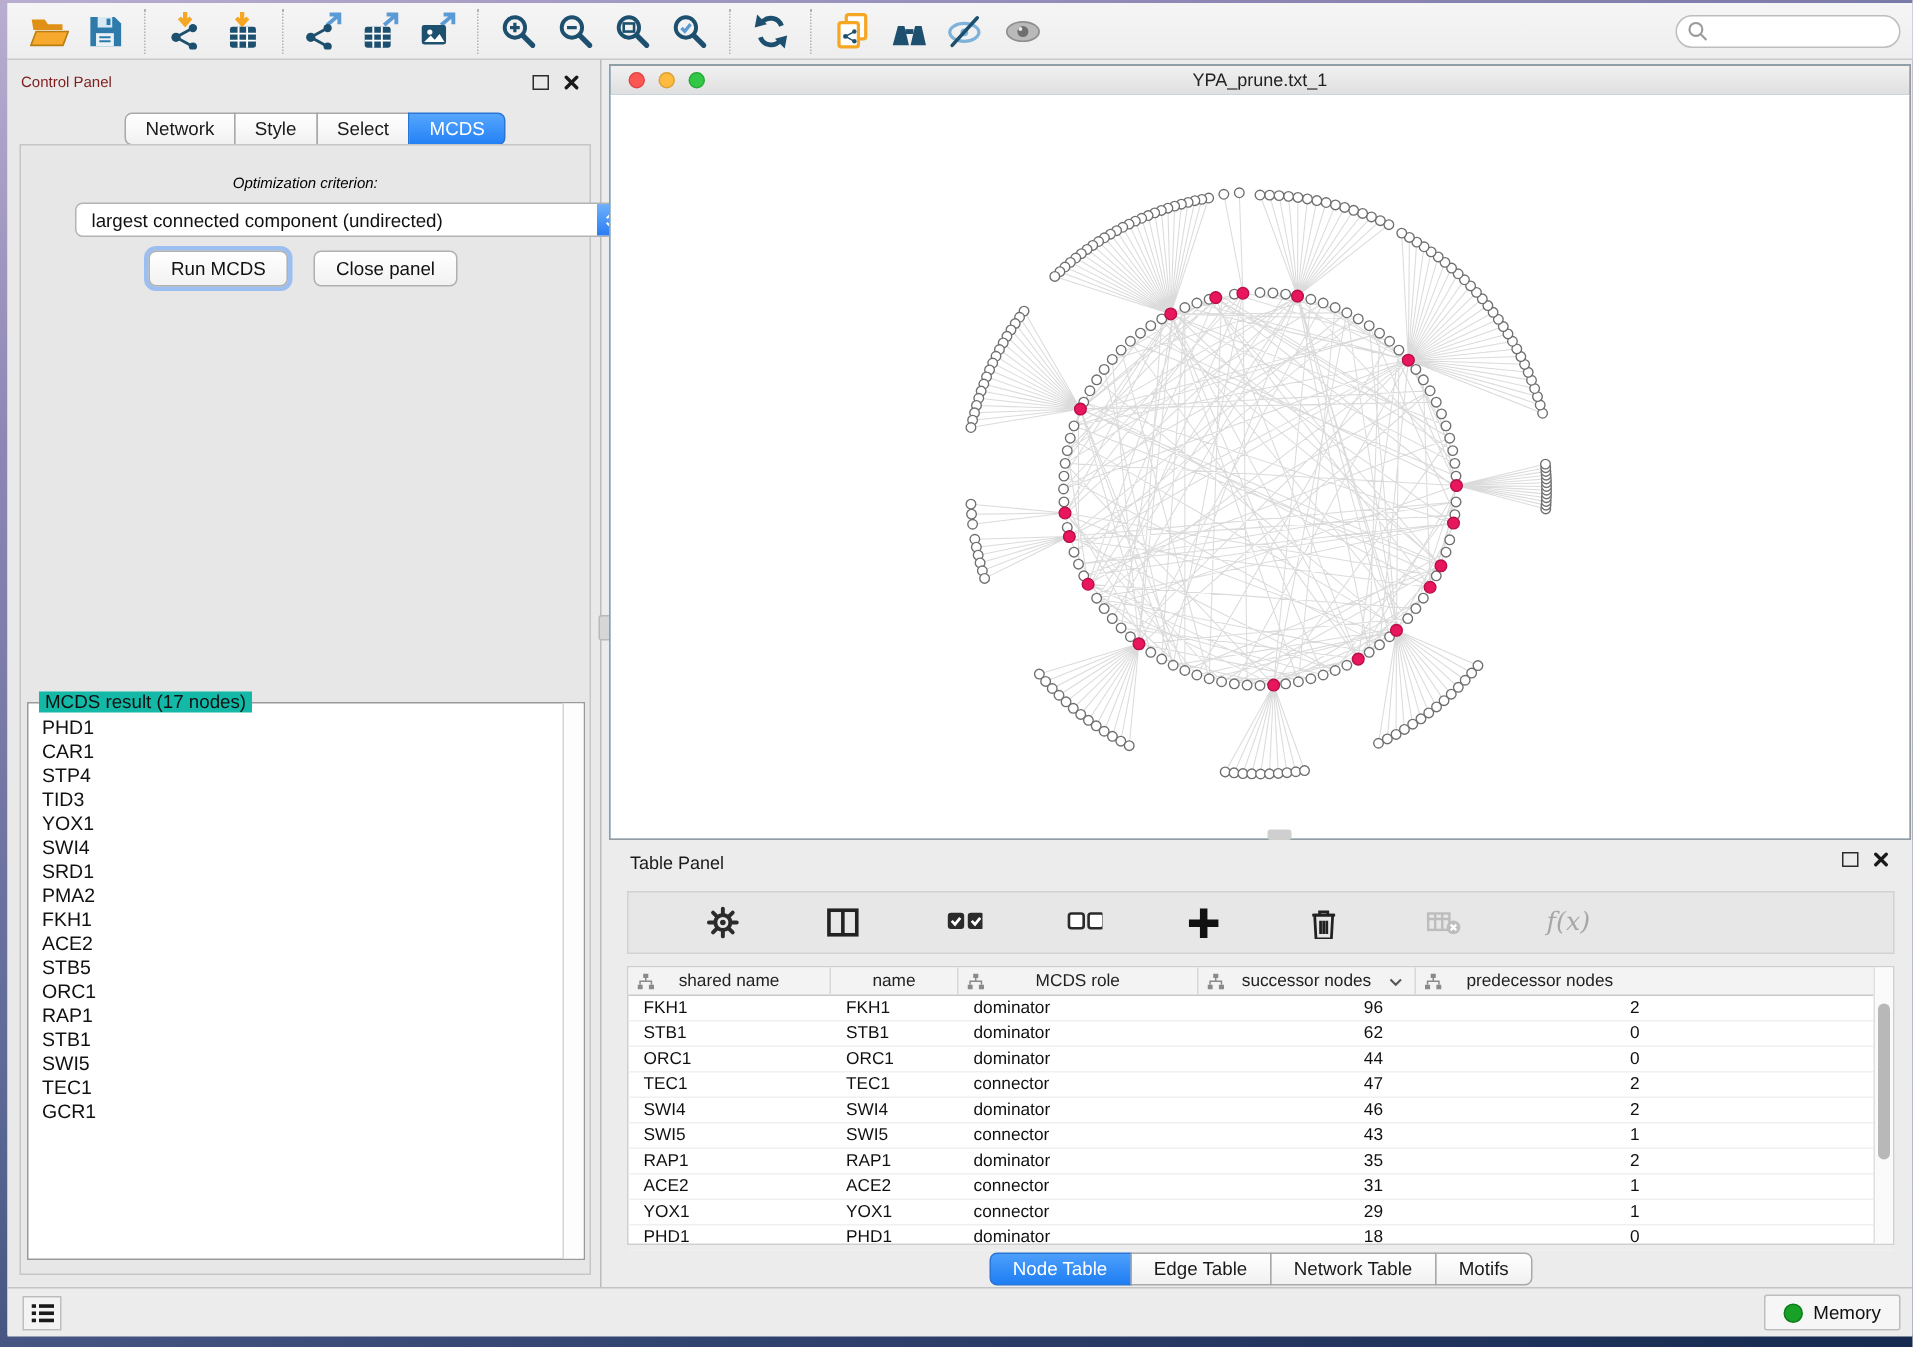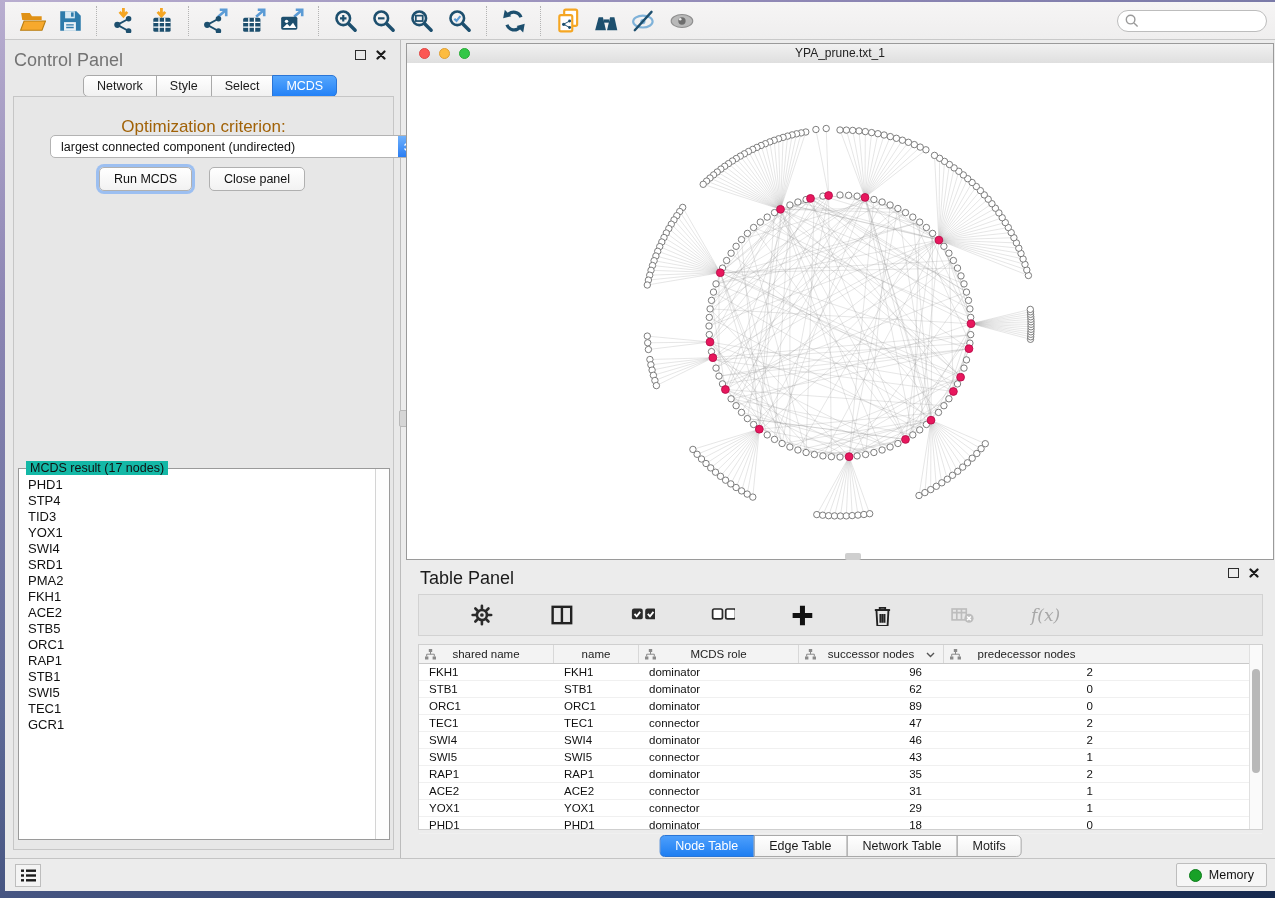--- a/index.html
+++ b/index.html
@@ -11,33 +11,33 @@
   #toolbar{position:absolute;left:0;top:0;width:1270px;height:38px;background:linear-gradient(#f6f5f5,#efeeee);
     border-bottom:1px solid #c9c9c9;display:flex;align-items:center;padding:0 8px;box-sizing:border-box;}
   .tb-btn{width:38px;height:32px;display:flex;align-items:center;justify-content:center;background:none;border:none;padding:0;}
   .tb-sep{width:1px;height:30px;border-left:1px dotted #b4b4b4;margin:0 7px;}
   #search-wrap{margin-left:auto;position:relative;}
   #search-input{width:150px;height:22px;border:1px solid #bdbdbd;border-radius:11px;background:#fff;
     padding:0 8px 0 26px;font-size:12px;box-sizing:border-box;outline:none;}
   #search-icon{position:absolute;left:8px;top:4px;}
   
   #control-panel{position:absolute;left:0;top:38px;width:396px;height:818px;background:#e9e9e9;border-right:1px solid #bcbcbc;box-sizing:border-box;}
-  #cp-title{position:absolute;left:9px;top:10px;font-size:18px;color:#737373;}
+  #cp-title{position:absolute;left:9px;top:10px;font-size:10px;color:#7f1d1d;}
   .panel-ctls{position:absolute;display:flex;gap:10px;align-items:center;}
   #cp-ctls{right:14px;top:10px;}
   .float-ic{width:9px;height:8px;border:1.4px solid #2c2c2c;display:inline-block;background:transparent;}
   #cp-tabs{position:absolute;left:78px;top:35px;}
   .seg{display:flex;}
   .sbtn{font-size:12.5px;font-family:inherit;padding:3px 13px;background:linear-gradient(#ffffff,#f1f1f1);
     border:1px solid #a9a9a9;margin-left:-1px;color:#1a1a1a;}
   .sbtn:first-child{border-radius:5px 0 0 5px;margin-left:0;}
   .sbtn:last-child{border-radius:0 5px 5px 0;}
   .sbtn.active{background:linear-gradient(#55a6fd,#2381f6);border-color:#2a75d6;color:#fff;}
   #cp-content{position:absolute;left:8px;top:56px;width:379px;height:752px;background:#e7e7e7;border:1px solid #c6c6c6;}
-  #opt-label{position:absolute;left:0;top:20px;width:100%;text-align:center;font-size:17px;color:#a16207;}
+  #opt-label{position:absolute;left:0;top:20px;width:100%;text-align:center;font-size:10px;color:#000000;font-style:italic;}
   #criterion{position:absolute;left:36px;top:38px;width:368px;height:23px;background:#fff;border:1px solid #b3b3b3;
     border-radius:5px;display:flex;align-items:center;box-sizing:border-box;}
   #criterion .val{flex:1;font-size:12.5px;padding-left:10px;white-space:nowrap;color:#111;}
   #criterion .stepper{width:19px;align-self:stretch;background:linear-gradient(#6fb1fc,#2a7df2);
     border-radius:0 4px 4px 0;display:flex;flex-direction:column;align-items:center;justify-content:center;gap:2px;}
   .btn{font-size:12.5px;font-family:inherit;padding:4px 14px;background:linear-gradient(#ffffff,#f2f2f2);
     border:1px solid #b0b0b0;border-radius:5px;color:#111;}
   #run-btn{position:absolute;left:85px;top:70px;box-shadow:0 0 0 3px rgba(82,151,252,.5);}
   #close-btn{position:absolute;left:195px;top:70px;}
   #mcds-box{position:absolute;left:4px;top:371px;width:370px;height:370px;border:1px solid #9a9a9a;background:#fff;}
@@ -53,21 +53,21 @@
     border-bottom:1px solid #b5b5b5;}
   .light{position:absolute;top:4px;width:11px;height:11px;border-radius:50%;box-sizing:border-box;}
   #light-close{left:12px;background:#fc5753;border:1px solid #df4744;}
   #light-min{left:32px;background:#fdbc40;border:1px solid #de9f34;}
   #light-zoom{left:52px;background:#33c748;border:1px solid #27aa35;}
   #net-title{position:absolute;left:0;right:0;top:2px;text-align:center;font-size:12px;color:#222;}
   #net-canvas{position:absolute;left:0;top:19px;right:0;bottom:0;background:#fff;}
   #h-grip{position:absolute;left:840px;top:551px;width:16px;height:7px;background:#cfcfcf;border-radius:2px;}
   
   #table-panel{position:absolute;left:401px;top:558px;width:869px;height:298px;background:#ececec;}
-  #tp-title{position:absolute;left:14px;top:8px;font-size:18px;color:#1a1a1a;}
+  #tp-title{position:absolute;left:14px;top:8px;font-size:12px;color:#1a1a1a;}
   #tp-ctls{right:16px;top:8px;}
   #tp-toolbar{position:absolute;left:12px;top:34px;width:845px;height:42px;background:#e7e7e7;border:1px solid #d2d2d2;
     box-sizing:border-box;display:flex;align-items:center;gap:20px;padding-left:16px;}
   .tp-btn{background:none;border:none;padding:0;display:flex;align-items:center;margin-left:36px;}
   #fx-label{font-family:"DejaVu Serif",serif;font-style:italic;font-size:17px;color:#a7a7a7;}
   #table{position:absolute;left:12px;top:84px;width:845px;height:186px;background:#fff;border:1px solid #cfcfcf;box-sizing:border-box;}
   .trow{display:grid;grid-template-columns:135px 85px 160px 145px 165px 1fr;}
   #thead{height:18px;background:#f3f3f3;border-bottom:1px solid #c9c9c9;}
   .hcell{position:relative;display:flex;align-items:center;justify-content:center;font-size:11.5px;color:#222;
     border-right:1px solid #d8d8d8;overflow:hidden;}
@@ -271,20 +271,21 @@
                 <path d="M0.5 0.5L3.5 3.5L6.5 0.5" fill="none" stroke="#fff" stroke-width="1.4"></path>
               </svg>
           </span>
         </div>
         <button id="run-btn" class="btn">Run MCDS</button>
         <button id="close-btn" class="btn">Close panel</button>
         <div id="mcds-box">
           <span id="mcds-legend">MCDS result (17 nodes)</span>
           <div id="mcds-list">
               <div class="mitem">PHD1</div>
+              <div class="mitem">CAR1</div>
               <div class="mitem">STP4</div>
               <div class="mitem">TID3</div>
               <div class="mitem">YOX1</div>
               <div class="mitem">SWI4</div>
               <div class="mitem">SRD1</div>
               <div class="mitem">PMA2</div>
               <div class="mitem">FKH1</div>
               <div class="mitem">ACE2</div>
               <div class="mitem">STB5</div>
               <div class="mitem">ORC1</div>
@@ -699,21 +700,21 @@
               <div class="cell txt">STB1</div>
               <div class="cell txt">dominator</div>
               <div class="cell num n4">62</div>
               <div class="cell num n5">0</div>
               <div class="cell txt"></div>
             </div>
             <div class="trow">
               <div class="cell txt">ORC1</div>
               <div class="cell txt">ORC1</div>
               <div class="cell txt">dominator</div>
-              <div class="cell num n4">89</div>
+              <div class="cell num n4">44</div>
               <div class="cell num n5">0</div>
               <div class="cell txt"></div>
             </div>
             <div class="trow">
               <div class="cell txt">TEC1</div>
               <div class="cell txt">TEC1</div>
               <div class="cell txt">connector</div>
               <div class="cell num n4">47</div>
               <div class="cell num n5">2</div>
               <div class="cell txt"></div>

